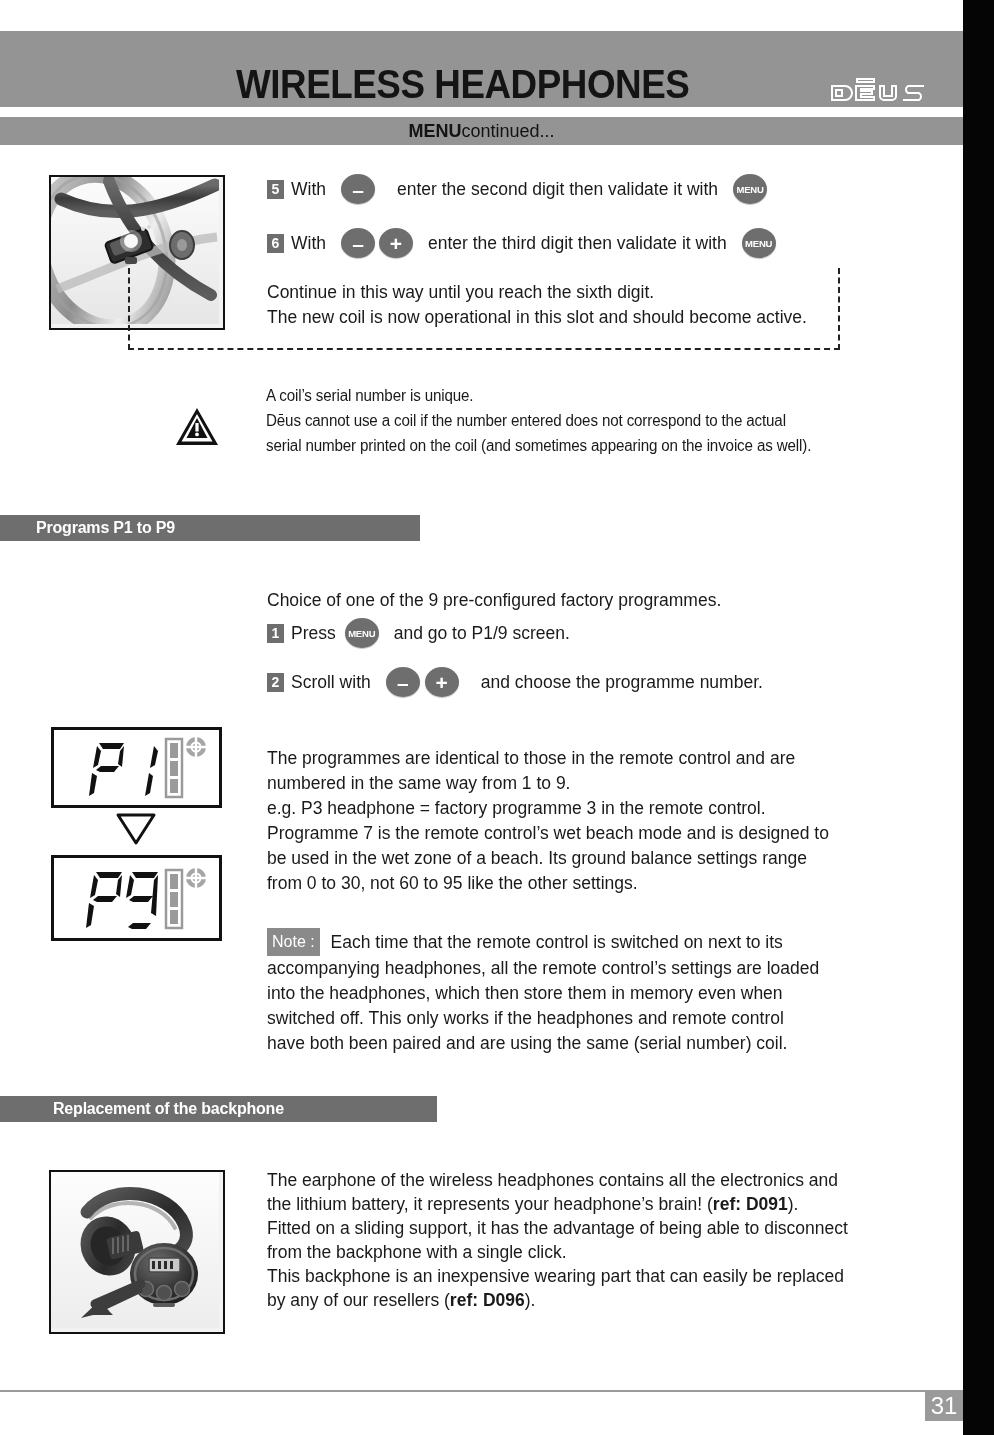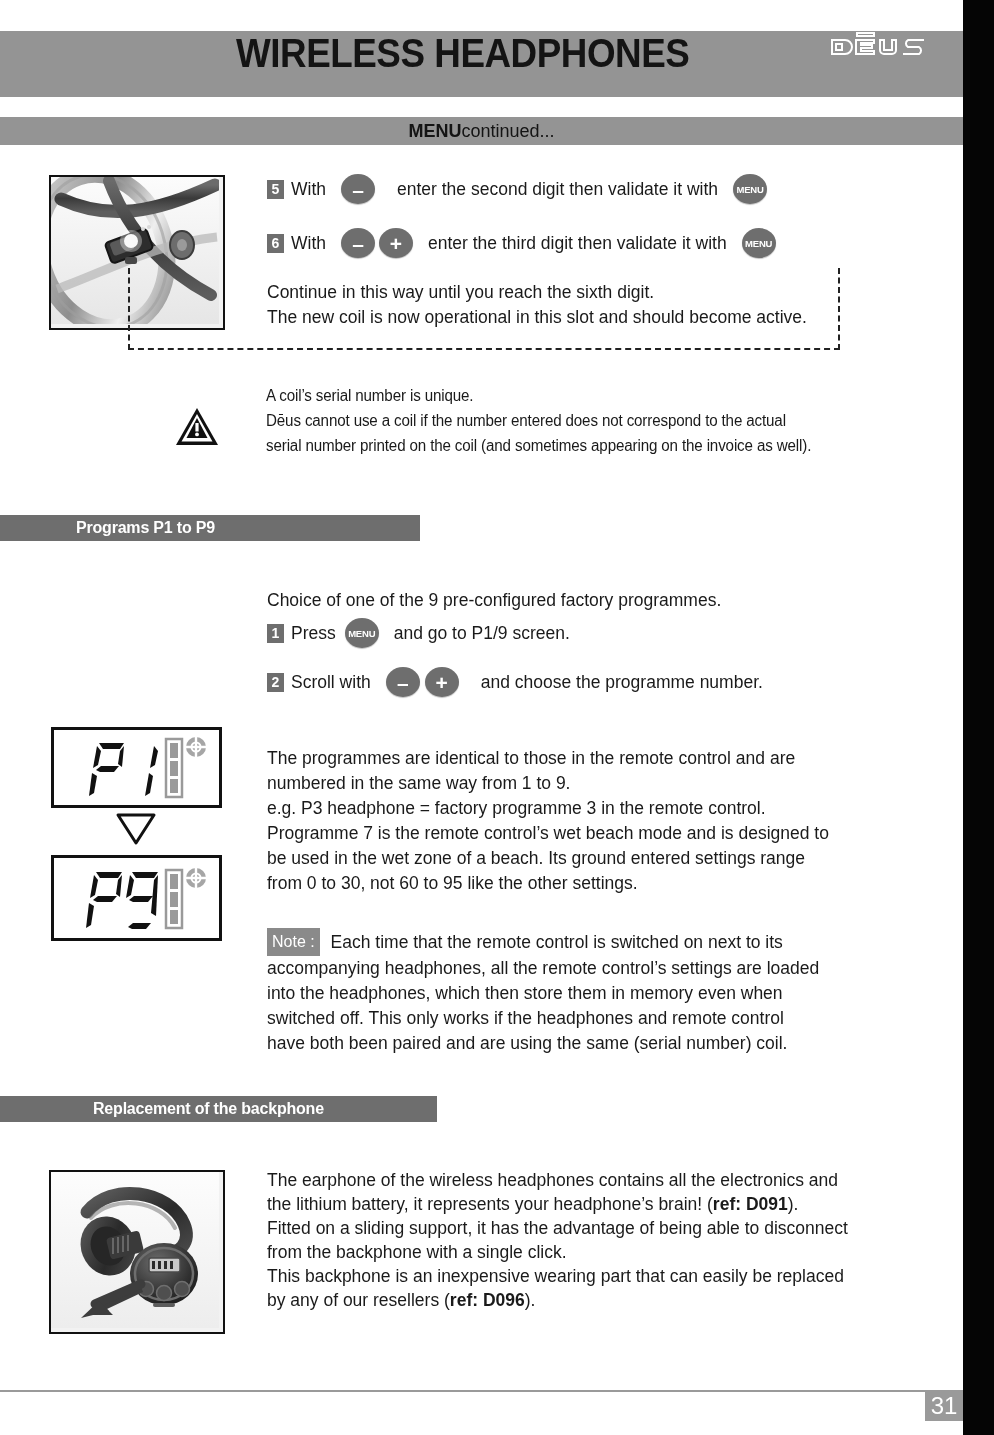--- a/index.html
+++ b/index.html
@@ -13,23 +13,23 @@
   }
 
   
   .spine{
     position:absolute; top:0; right:0; width:31px; height:1435px;
     background:#050505;
   }
 
   
   .header-bar{
-    position:absolute; left:0; top:31px; width:963px; height:66px;
+    position:absolute; left:0; top:31px; width:963px; height:76px;
     background:#949494;
-    display:flex; align-items:flex-start;
+    display:flex; align-items:flex-end;
   }
   .header-title{
     flex:1; text-align:center;
     font-size:40px; font-weight:bold; letter-spacing:-0.5px;
     color:#141414;
     font-family:"Liberation Sans", sans-serif;
     transform:scaleX(0.92); transform-origin:center;
     padding-left:120px;
   }
   .brand-logo{
@@ -108,21 +108,21 @@
   }
 
   
   .sec-head{
     position:absolute; left:0; width:420px; height:26px;
     background:#6e6e6e;
     display:flex; align-items:center;
   }
   .sec-head span{
     color:#fff; font-size:16px; font-weight:bold;
-    margin-left:76px; letter-spacing:-0.2px;
+    margin-left:36px; letter-spacing:-0.2px;
   }
   #sec-programs{top:515px;}
   #sec-backphone{top:1096px;padding-left:17px;}
 
   
   .lcd{
     position:absolute; border:3px solid #111; background:#fff;
   }
   #lcd-p1{left:51px; top:727px; width:165px; height:75px;}
   #lcd-p9{left:51px; top:855px; width:165px; height:80px;}
@@ -361,21 +361,21 @@
       <circle cx="142" cy="20" r="4.5" fill="none" stroke="#ffffff" stroke-width="2"></circle>
     </g>
   </svg>
 </div>
 
 <div class="para" style="left:267px; top:746px; width:672px;">
   <div>The programmes are identical to those in the remote control and are</div>
   <div>numbered in the same way from 1 to 9.</div>
   <div>e.g. P3 headphone = factory programme 3 in the remote control.</div>
   <div>Programme 7 is the remote control’s wet beach mode and is designed to</div>
-  <div>be used in the wet zone of a beach. Its ground entered settings range</div>
+  <div>be used in the wet zone of a beach. Its ground balance settings range</div>
   <div>from 0 to 30, not 60 to 95 like the other settings.</div>
 </div>
 
 <div class="para" style="left:267px; top:928px; width:680px;">
   <div>
     <span class="note-tag">Note :</span><span> Each time that the remote control is switched on next to its</span>
   </div>
   <div>accompanying headphones, all the remote control’s settings are loaded</div>
   <div>into the headphones, which then store them in memory even when</div>
   <div>switched off. This only works if the headphones and remote control</div>

